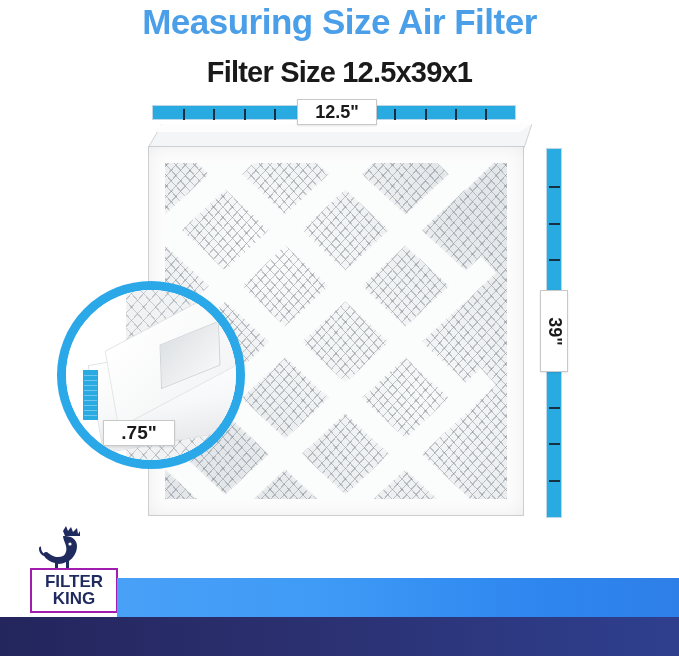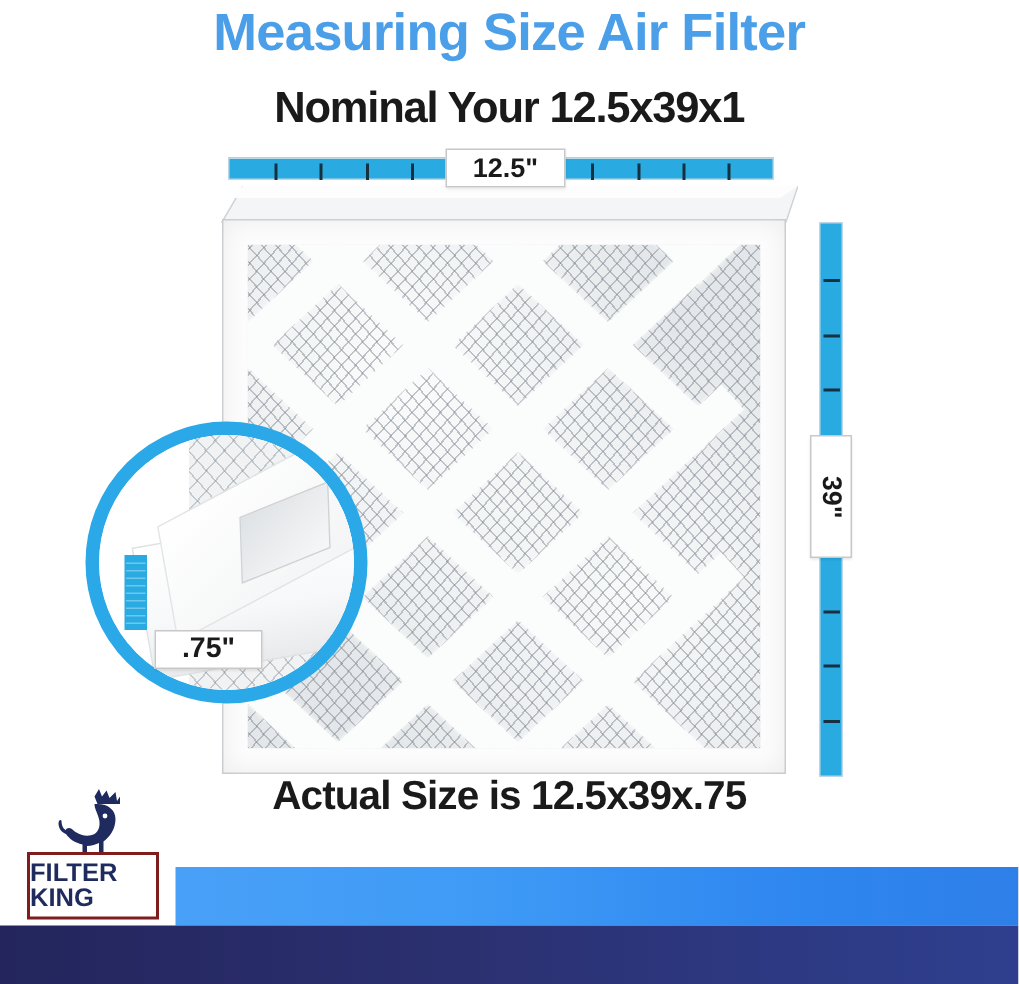--- a/index.html
+++ b/index.html
@@ -159,23 +159,23 @@
   .mag-notch {
     position:absolute; left:92px; top:44px; width:64px; height:42px;
     background: linear-gradient(150deg,#dfe2e5,#f6f7f8);
     transform: rotate(-22deg) skewX(-20deg);
     border:1px solid #cfd3d6;
   }
 
   
   .logo { position: absolute; left: 18px; top: 527px; width: 88px; height: 86px; }
   .logo-box {
-    position: absolute; left: 0; bottom: 0; width: 88px; height: 45px;
-    border: 2px solid #7f1d1d; background: #ffffff;
-    display: flex; flex-direction: column; justify-content: center;
+    position: absolute; left: 12px; bottom: 0; width: 88px; height: 45px;
+    border: 2px solid #a21caf; background: #ffffff;
+    display: flex; flex-direction: column; align-items: center; justify-content: center;
     line-height: 0.98;
   }
   .logo-box .l1, .logo-box .l2 {
     font-size: 17px; font-weight: bold; color: #1f2a5e; letter-spacing: 0px;
   }
   .logo-lion { position:absolute; left: 18px; top: -2px; width: 56px; height: 46px; }
 
   
   .band-light {
     position: absolute; left: 117px; top: 578px; width: 562px; height: 39px;
@@ -185,21 +185,21 @@
     position: absolute; left: 0; top: 617px; width: 679px; height: 39px;
     background: linear-gradient(90deg, #23255c 0%, #2b3070 45%, #2d3a84 80%, #2f3f8e 100%);
   }
 </style>
 </head>
 <body>
 
 <div id="stage">
 
   <div class="main-title">Measuring Size Air Filter</div>
-  <div class="nominal-title">Nominal Your 12.5x39x1</div>
+  <div class="nominal-title">Filter Size 12.5x39x1</div>
 
   <div class="ruler-h" id="ruler-h">
       <span class="tick" style="left: 8.33333%;"></span>
       <span class="tick" style="left: 16.6667%;"></span>
       <span class="tick" style="left: 25%;"></span>
       <span class="tick" style="left: 33.3333%;"></span>
       <span class="tick" style="left: 41.6667%;"></span>
       <span class="tick" style="left: 50%;"></span>
       <span class="tick" style="left: 58.3333%;"></span>
       <span class="tick" style="left: 66.6667%;"></span>
@@ -274,21 +274,20 @@
   <div class="dim-box" id="dim-width">
     <span>12.5"</span>
   </div>
   <div class="dim-box" id="dim-height">
     <span>39"</span>
   </div>
   <div class="dim-box" id="dim-depth">
     <span>.75"</span>
   </div>
 
-  <div class="actual-title">Actual Size is 12.5x39x.75</div>
 
   <div class="logo">
     <svg class="logo-lion" viewBox="0 0 56 46">
       <g fill="#1f2a5e">
         <path d="M30 1 L32 6 L35 2 L37 7 L41 3 L42 9 L44 6 L44 11 L29 11 L27 6 Z"></path>
         <path d="M29 11 C36 11 41 15 41 21 C41 28 37 33 33 36 L33 44 L30 44 L30 37
                  C28 38 25 39 22 39 L22 44 L19 44 L19 38 C14 37 10 34 8 31
                  C7 29 8 27 10 27 C12 27 13 29 15 30 C18 32 23 33 27 31
                  C30 29 31 25 30 21 C29 17 27 14 27 11 Z"></path>
         <path d="M8 31 C5 30 3 27 3 24 C3 22 4 21 5 22 C5 25 6 28 9 29 Z"></path>

